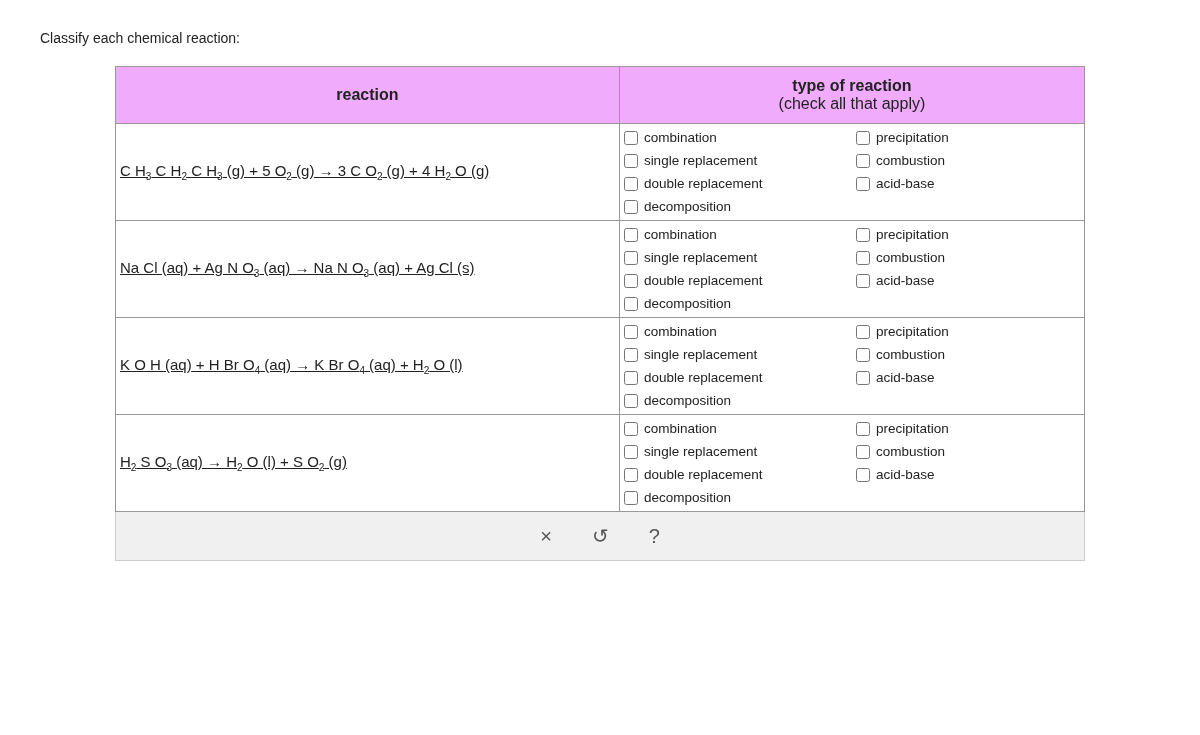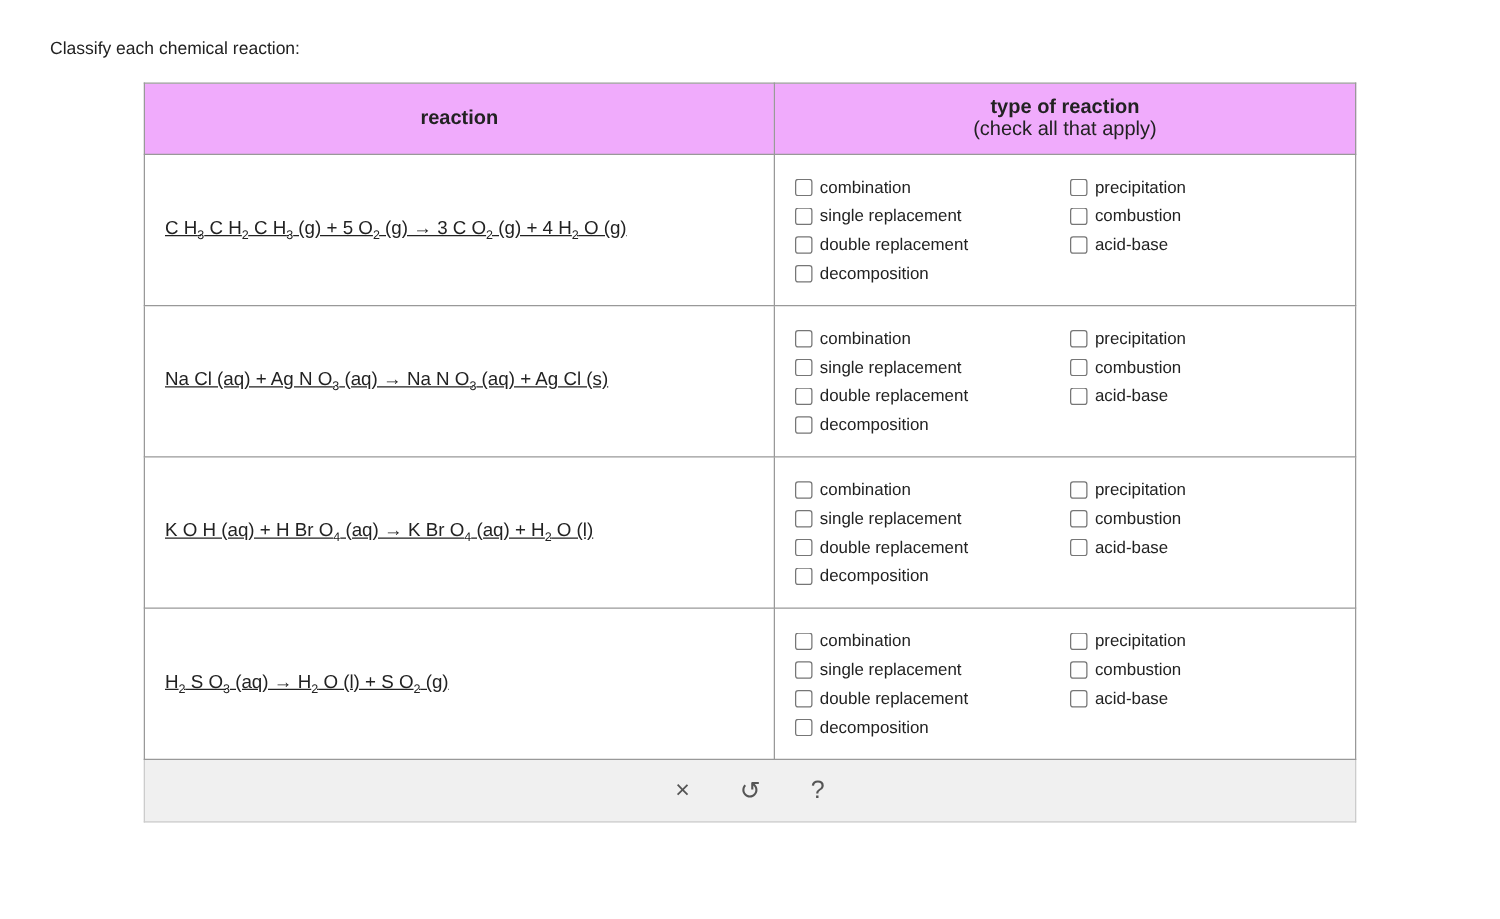--- a/index.html
+++ b/index.html
@@ -14,21 +14,21 @@
       font-size: 14px;
       margin-bottom: 20px;
     }
     .main-table {
       border-collapse: collapse;
       width: 970px;
       margin: 0 auto;
     }
     .main-table td, .main-table th {
       border: 1px solid #999;
-      padding: 16px;
+      padding: 4px;
     }
     .header-row th {
       background: #f0abfc;
       text-align: center;
       padding: 10px 12px;
       font-weight: bold;
       font-size: 16px;
       vertical-align: middle;
     }
     .header-row th:first-child {

